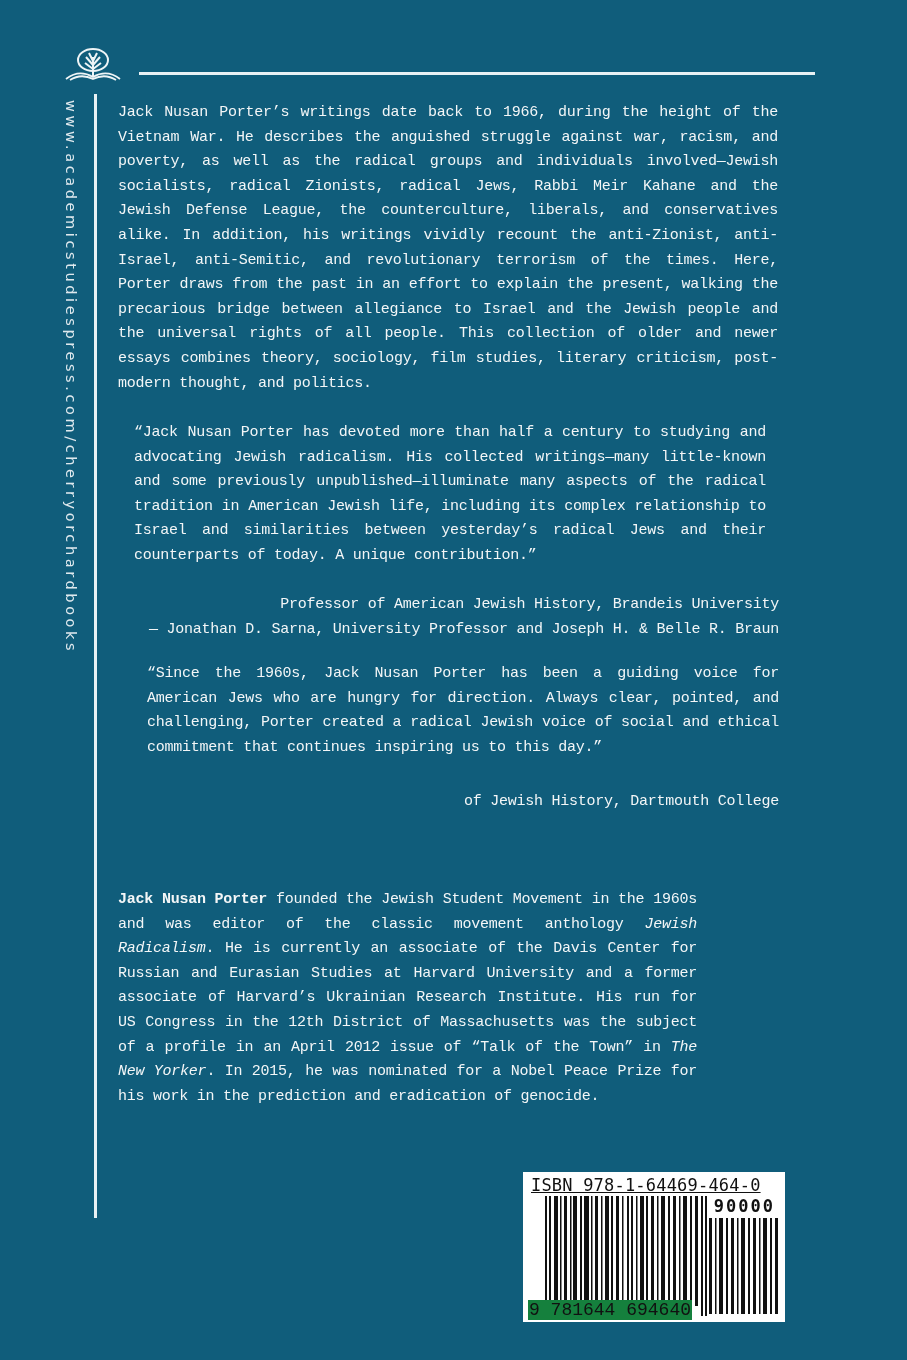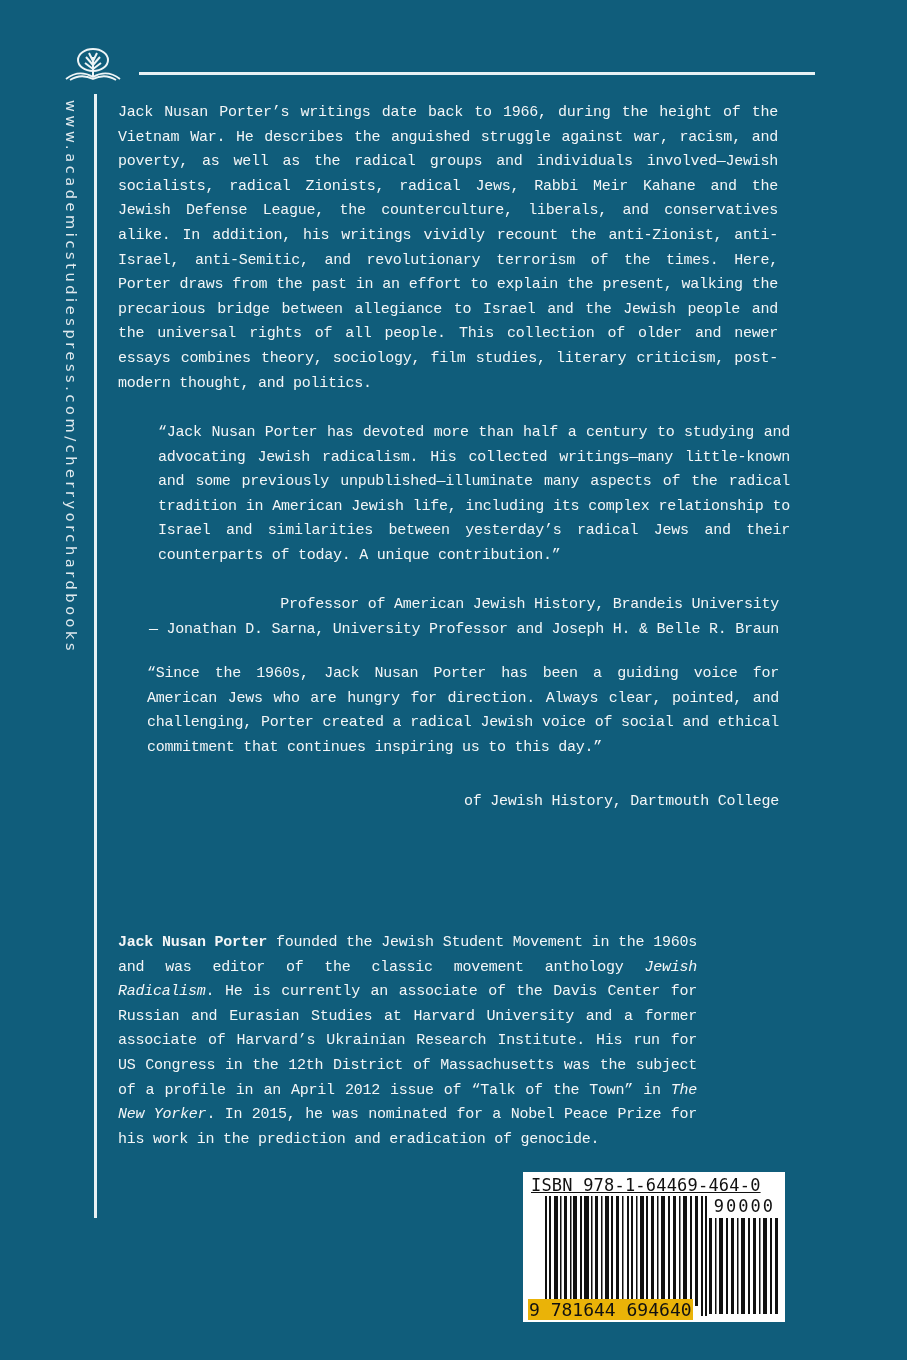--- a/index.html
+++ b/index.html
@@ -16,47 +16,47 @@
     position: absolute; left: 63px; top: 100px;
     writing-mode: vertical-rl;
     font-family: "DejaVu Sans", sans-serif;
     font-size: 14.5px; letter-spacing: 3.6px; color: #dfe9ee;
   }
   .para {
     position: absolute; font-size: 15px; line-height: 24.6px;
     text-align: justify; margin: 0; letter-spacing: -0.25px; font-family: Liberation Mono, monospace;
   }
   .intro { left: 118px; top: 101px; width: 660px; }
-  .quote1 { left: 158px; top: 421px; width: 632px; }
+  .quote1 { left: 134px; top: 421px; width: 632px; }
   .attr1 { left: 147px; top: 593px; width: 632px; text-align: right; }
   .quote2 { left: 147px; top: 662px; width: 632px; }
   .attr2 { left: 147px; top: 790px; width: 632px; text-align: right; }
-  .bio { left: 118px; top: 888px; width: 579px; margin-top: 43px; }
+  .bio { left: 118px; top: 888px; width: 579px; }
   .bio b { font-weight: bold; }
   .bio i { font-style: italic; }
   .attr p { margin: 0; }
   .barcode-box {
     position: absolute; left: 523px; top: 1172px; width: 262px; height: 150px;
     background: #ffffff; color: #111;
   }
   .isbn-text {
     position: absolute; left: 8px; top: 3px; font-family: "DejaVu Sans Mono", monospace;
     font-size: 17px; letter-spacing: 0.2px; text-decoration: underline;
   }
   .price-text {
     position: absolute; right: 10px; top: 24px; font-family: "DejaVu Sans Mono", monospace;
-    font-size: 17px; letter-spacing: 2px;
+    font-size: 17px; letter-spacing: 2px; font-weight: bold;
   }
   .bars-main { position: absolute; left: 22px; top: 24px; width: 170px; height: 120px; }
   .bars-add { position: absolute; left: 182px; top: 46px; width: 75px; height: 96px; }
   .ean-text {
     position: absolute; left: 5px; bottom: 2px; font-family: "DejaVu Sans Mono", monospace;
     font-size: 18px; background: transparent;
   }
-  .ean-text span { background: #eab308; padding: 0 1px; }
+  .ean-text span { background: #15803d; padding: 0 1px; font-family: Liberation Mono, monospace; }
 </style>
 </head>
 <body>
 
 <svg class="logo" viewBox="0 0 58 38">
   <ellipse cx="29" cy="13" rx="15" ry="11" fill="none" stroke="#eef4f6" stroke-width="2"></ellipse>
   <path d="M29 30 L29 10 M29 18 L22 10 M29 18 L36 10 M29 14 L25 6 M29 14 L33 6 M29 22 L21 16 M29 22 L37 16" stroke="#eef4f6" stroke-width="2" fill="none"></path>
   <path d="M2 32 Q15 22 29 30 Q43 22 56 32 M6 33 Q17 26 29 32 Q41 26 52 33" stroke="#eef4f6" stroke-width="1.8" fill="none"></path>
 </svg>
 

